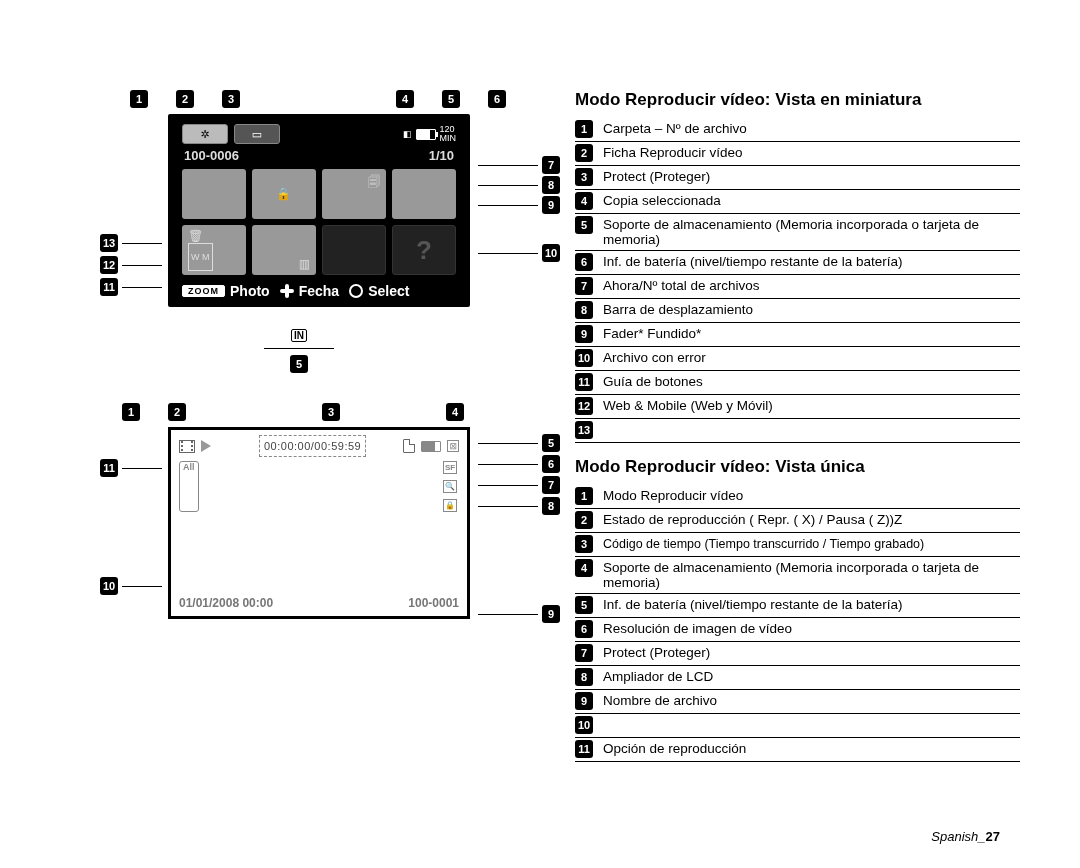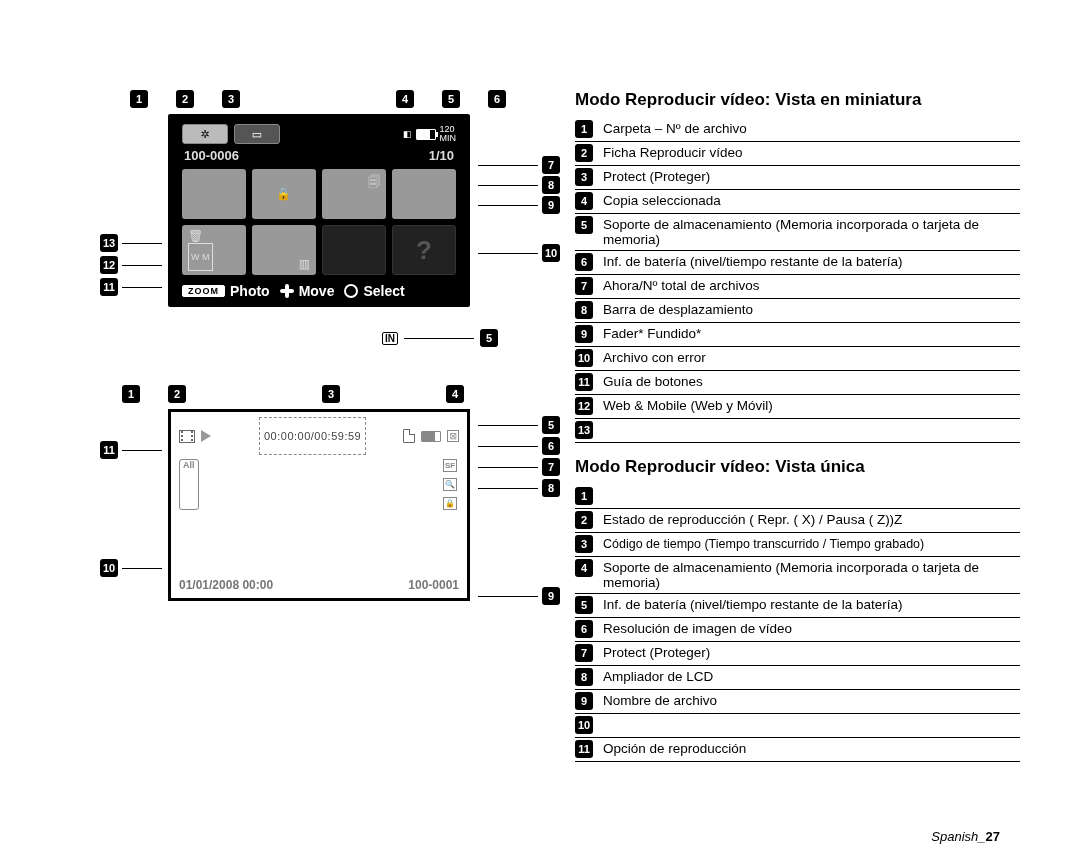--- a/index.html
+++ b/index.html
@@ -67,35 +67,35 @@
   .cross::before{left:5px;top:0;width:4px;height:14px;border-radius:2px;}
   .cross::after{top:5px;left:0;height:4px;width:14px;border-radius:2px;}
 
   .right-callouts-1{display:flex;flex-direction:column;gap:2px;margin-left:8px;}
   .rc-row{display:flex;align-items:center;gap:4px;}
   .ld{width:60px;height:1px;background:#000;}
   .ld.sh{width:40px;}
 
   .left-callouts-1{display:flex;flex-direction:column;gap:4px;margin-right:6px;align-items:flex-end;padding-top:120px;}
 
-  .in-line{display:flex;justify-content:flex-end;align-items:center;gap:6px;margin:22px 62px 8px 0;}
+  .in-line{display:flex;justify-content:flex-end;align-items:center;gap:6px;margin:22px 62px 0 0;flex-direction:column;}
   .in-box{border:1px solid #000;padding:0 2px;font-size:10px;font-weight:bold;border-radius:2px;}
   .in-line .ld{width:70px;}
 
   
   .callouts-top2{display:flex;gap:28px;margin-left:22px;margin-top:30px;margin-bottom:6px;}
   .callouts-top2 .sp{width:80px;}
   .screen2-wrap{display:flex;align-items:flex-start;}
   .screen2{width:340px;height:192px;background:#fff;border:3px solid #000;position:relative;}
   .sc2-top{display:flex;align-items:center;gap:6px;padding:5px 8px 2px 8px;font-size:11px;color:#444;}
   .film-ic{width:16px;height:13px;border:1.5px solid #666;position:relative;}
   .film-ic::before,.film-ic::after{content:"";position:absolute;width:2px;height:100%;background:repeating-linear-gradient(#666 0 2px, transparent 2px 4px);}
   .film-ic::before{left:1px;} .film-ic::after{right:1px;}
   .play-tri{width:0;height:0;border-left:10px solid #999;border-top:6px solid transparent;border-bottom:6px solid transparent;}
-  .tc{border:1px dashed #888;padding:12px 4px;font-variant-numeric:tabular-nums;letter-spacing:0.5px;}
+  .tc{border:1px dashed #888;padding:4px 4px;font-variant-numeric:tabular-nums;letter-spacing:0.5px;}
   .card-ic{width:12px;height:14px;border:1.5px solid #666;border-radius:1px;position:relative;}
   .card-ic::after{content:"";position:absolute;right:-1px;top:-1px;width:5px;height:5px;background:#fff;border-left:1.5px solid #666;border-bottom:1.5px solid #666;}
   .sc2-row2{display:flex;justify-content:space-between;padding:2px 8px;}
   .all-box{border:1px solid #888;color:#888;font-size:9px;padding:0 3px;border-radius:3px;font-weight:bold;}
   .right-ics{display:flex;flex-direction:column;gap:6px;align-items:flex-end;padding-right:2px;}
   .mini-ic{width:14px;height:13px;border:1.5px solid #888;font-size:8px;display:flex;align-items:center;justify-content:center;color:#888;font-weight:bold;}
   .sc2-bottom{position:absolute;bottom:6px;left:8px;right:8px;display:flex;justify-content:space-between;font-size:12px;color:#777;font-weight:bold;}
 
   .right-callouts-2{display:flex;flex-direction:column;gap:3px;margin-left:8px;}
   .left-callouts-2{display:flex;flex-direction:column;gap:4px;margin-right:6px;align-items:flex-end;}
@@ -185,21 +185,21 @@
               <span class="qm">?</span>
             </div>
         </div>
         <div class="sc1-bottombar">
           <div class="seg">
               <span class="pill">ZOOM</span>
               <span>Photo</span>
             </div>
           <div class="seg">
               <span class="cross"></span>
-              <span>Move</span>
+              <span>Fecha</span>
             </div>
           <div class="seg">
               <span class="circ"></span>
               <span>Select</span>
             </div>
         </div>
       </div>
 
       <div class="right-callouts-1">
         <div style="height:40px"></div>
@@ -358,20 +358,21 @@
       <div class="legend-row">
           <span class="cnum">13</span>
         </div>
     </div>
 
     <div class="legend2">
       <div class="section-title">Modo Reproducir vídeo: Vista única</div>
       <div class="legend">
         <div class="legend-row">
             <span class="cnum">1</span>
+            <span class="t">Modo Reproducir vídeo</span>
           </div>
         <div class="legend-row">
             <span class="cnum">2</span>
             <span class="t">Estado de reproducción ( Repr. (  X) / Pausa (  Z))Z</span>
           </div>
         <div class="legend-row">
             <span class="cnum">3</span>
             <span class="t" style="font-size:12.5px">Código de tiempo (Tiempo transcurrido / Tiempo grabado)</span>
           </div>
         <div class="legend-row">

